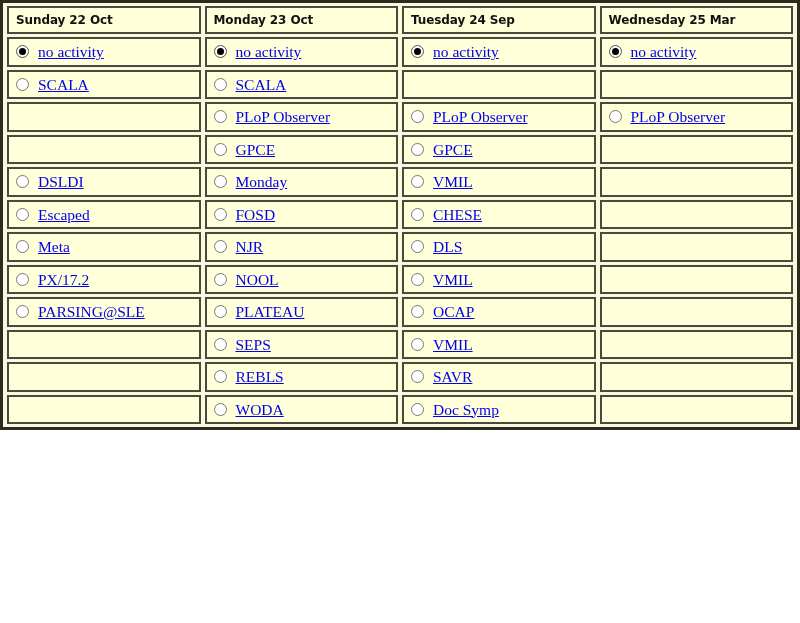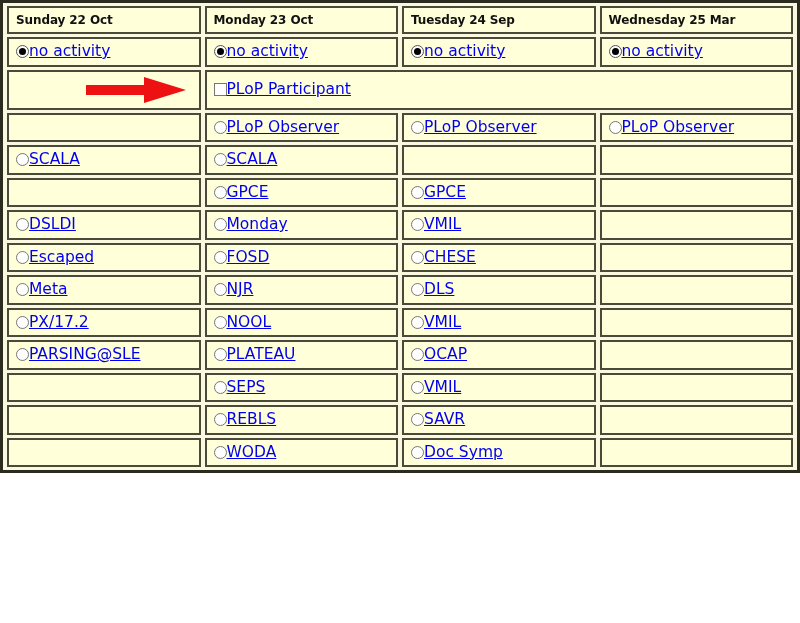--- a/index.html
+++ b/index.html
@@ -48,20 +48,22 @@
   td.plop-cell {
     background: #a4b9bf;
   }
 
   td.empty-cell { }
 
   
   .opt {
     display: flex;
     align-items: center;
+    gap: 9px;
+    font-family: Liberation Serif, serif;
   }
 
   .radio {
     width: 13px;
     height: 13px;
     border-radius: 50%;
     border: 1.5px solid #767676;
     background: #ffffff;
     flex: 0 0 auto;
     box-sizing: border-box;
@@ -143,35 +145,37 @@
         </div>
       </td>
       <td>
         <div class="opt">
           <span class="radio checked"></span>
           <span class="opt-label">no activity</span>
         </div>
       </td>
     </tr>
 
+
     <tr>
-      <td class="plop-cell">
-        <div class="arrow-wrap">
-          <svg width="100" height="26" viewBox="0 0 100 26">
-            <path d="M0,8 L58,8 L58,0 L100,13 L58,26 L58,18 L0,18 Z" fill="#ee1111"></path>
-          </svg>
-        </div>
-      </td>
-      <td class="plop-cell" colspan="3">
-        <div class="opt">
-          <span class="checkbox"></span>
-          <span class="opt-label">PLoP Participant</span>
-        </div>
-      </td>
-    </tr>
+        <td>
+          <div class="opt">
+            <span class="radio"></span>
+            <span class="opt-label">SCALA</span>
+          </div>
+        </td>
+        <td>
+          <div class="opt">
+            <span class="radio"></span>
+            <span class="opt-label">SCALA</span>
+          </div>
+        </td>
+        <td class="empty-cell"></td>
+        <td class="empty-cell"></td>
+      </tr>
 
     <tr>
       <td class="plop-cell"></td>
       <td class="plop-cell">
         <div class="opt">
           <span class="radio"></span>
           <span class="opt-label">PLoP Observer</span>
         </div>
       </td>
       <td class="plop-cell">
@@ -180,37 +184,20 @@
           <span class="opt-label">PLoP Observer</span>
         </div>
       </td>
       <td class="plop-cell">
         <div class="opt">
           <span class="radio"></span>
           <span class="opt-label">PLoP Observer</span>
         </div>
       </td>
     </tr>
-
-    <tr>
-        <td>
-          <div class="opt">
-            <span class="radio"></span>
-            <span class="opt-label">SCALA</span>
-          </div>
-        </td>
-        <td>
-          <div class="opt">
-            <span class="radio"></span>
-            <span class="opt-label">SCALA</span>
-          </div>
-        </td>
-        <td class="empty-cell"></td>
-        <td class="empty-cell"></td>
-      </tr>
       <tr>
         <td class="empty-cell"></td>
         <td>
           <div class="opt">
             <span class="radio"></span>
             <span class="opt-label">GPCE</span>
           </div>
         </td>
         <td>
           <div class="opt">

